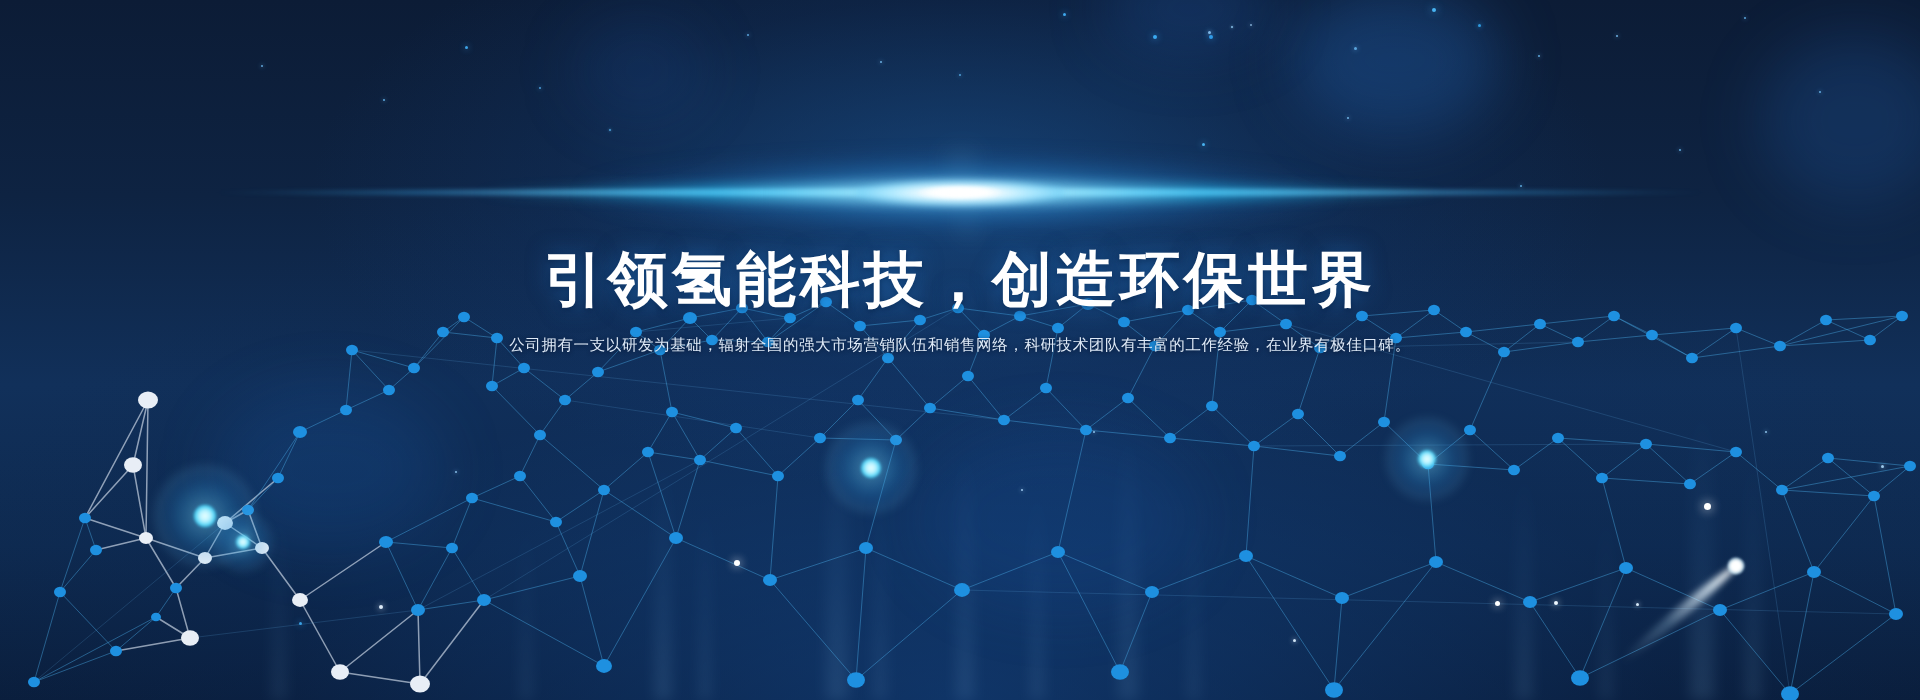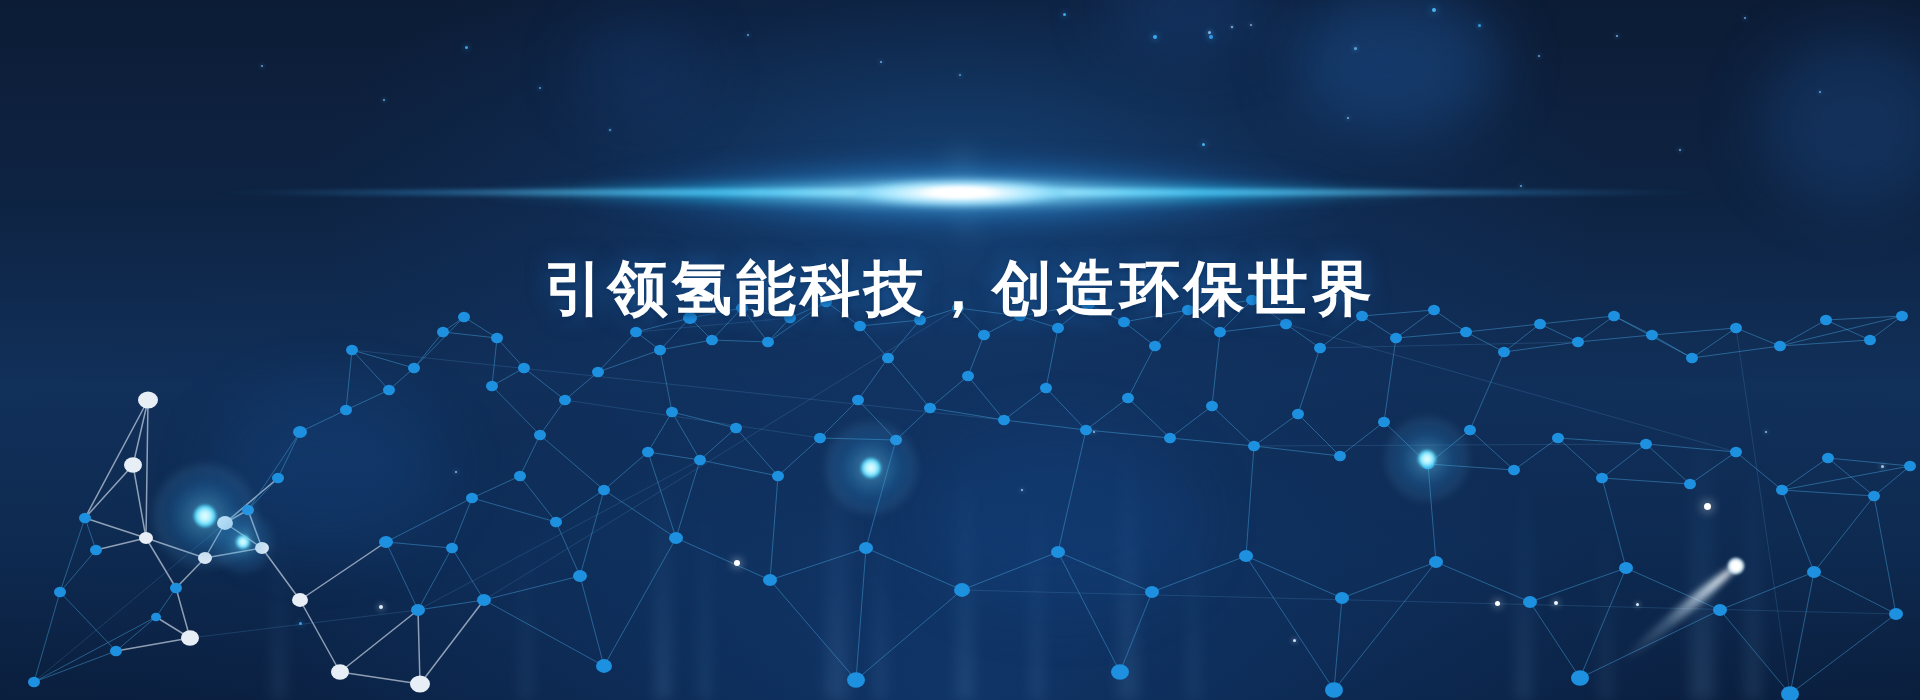--- a/index.html
+++ b/index.html
@@ -50,21 +50,21 @@
   }
   #flare-rays{
     width:300px;height:86px;top:0;
     background:conic-gradient(from 0deg at 50% 50%, rgba(150,225,255,0) 0deg, rgba(150,225,255,.30) 12deg, rgba(150,225,255,0) 26deg, rgba(150,225,255,0) 154deg, rgba(150,225,255,.30) 168deg, rgba(150,225,255,0) 182deg, rgba(150,225,255,0) 334deg, rgba(150,225,255,.22) 348deg, rgba(150,225,255,0) 360deg);
     filter:blur(12px);opacity:.75;border-radius:0;
   }
 
   
   #text-block{position:absolute;left:0;right:0;top:240px;text-align:center;}
   #hero-title{
-    margin:17px;color:#ffffff;font-size:60px;font-weight:bold;
+    margin:8px;color:#ffffff;font-size:60px;font-weight:bold;
     letter-spacing:4px;line-height:1.08;
     text-shadow:0 0 22px rgba(40,130,215,.55),0 2px 6px rgba(0,20,50,.65);
     white-space:nowrap;
   }
   #hero-subtitle{
     margin:20px 0 0 0;color:#dfeaf7;font-size:15.5px;font-weight:normal;
     letter-spacing:.6px;line-height:1.5;white-space:nowrap;
     text-shadow:0 1px 4px rgba(0,15,40,.8);
   }
 
@@ -589,15 +589,16 @@
       </div>
     </div>
 
   <div id="comet" style="left: 1736px; top: 566px; transform: translate(-50%, -50%) rotate(-40deg);">
     <div class="tail"></div>
     <div class="head"></div>
   </div>
 
   <div id="text-block">
     <h1 id="hero-title">引领氢能科技，创造环保世界</h1>
+    <p id="hero-subtitle">公司拥有一支以研发为基础，辐射全国的强大市场营销队伍和销售网络，科研技术团队有丰富的工作经验，在业界有极佳口碑。</p>
   </div>
 
 </div>
 
 </body></html>

